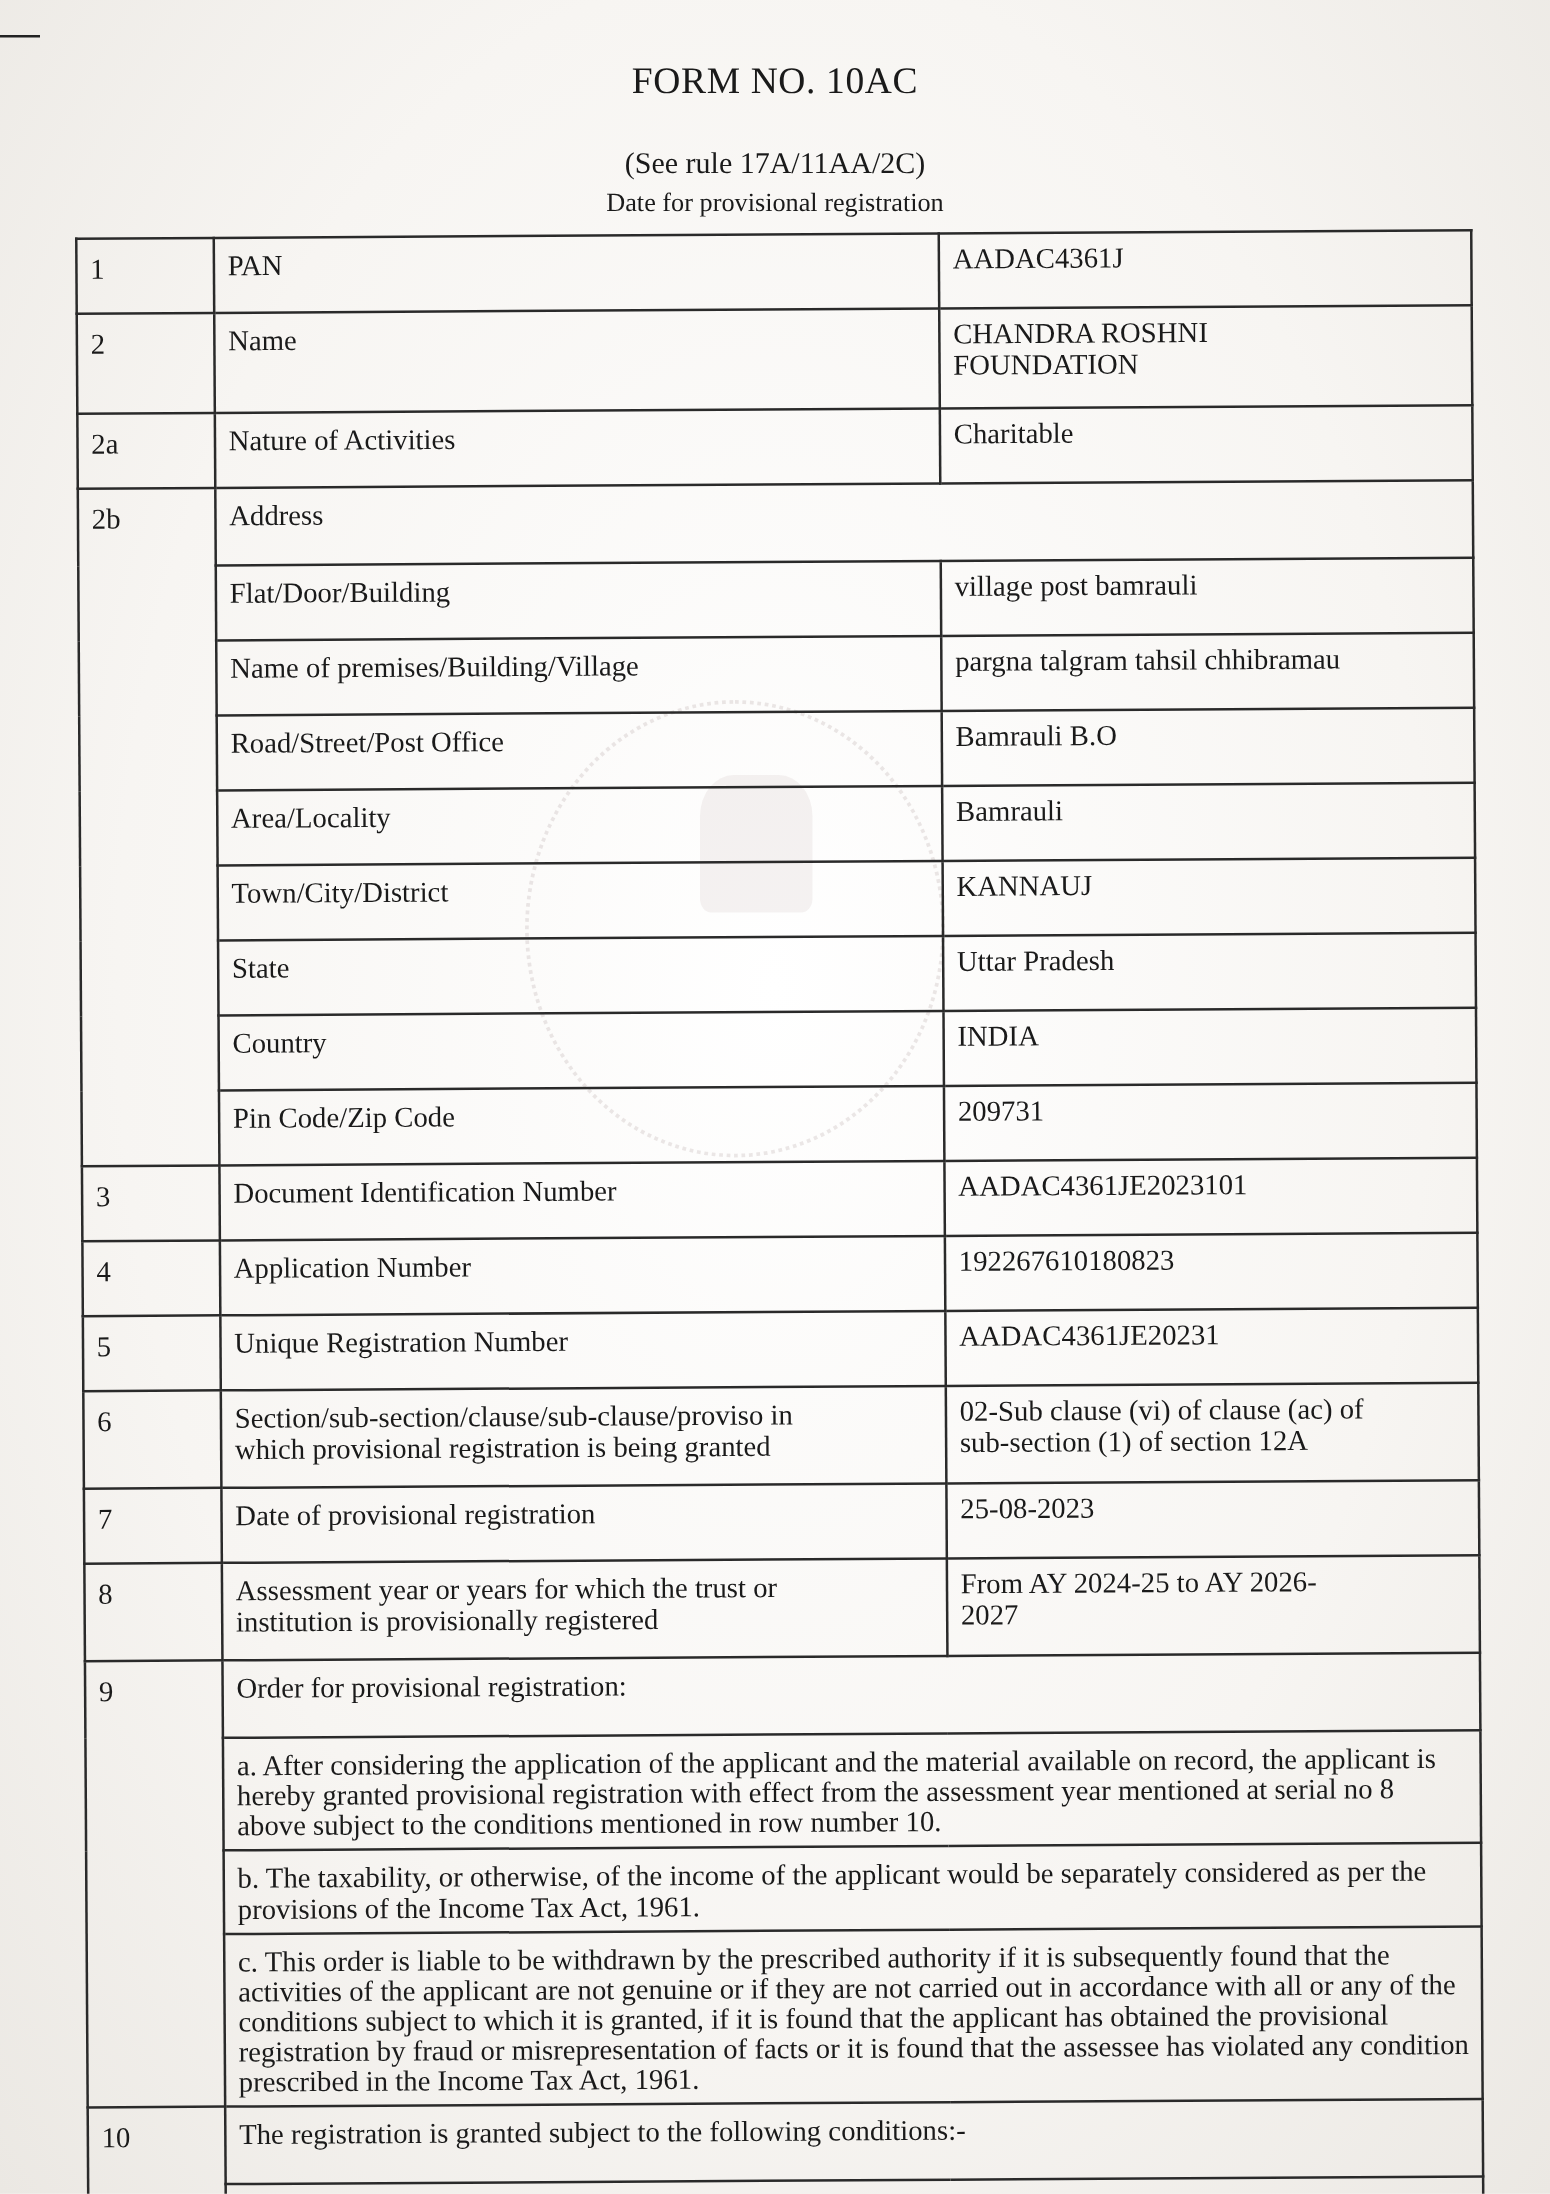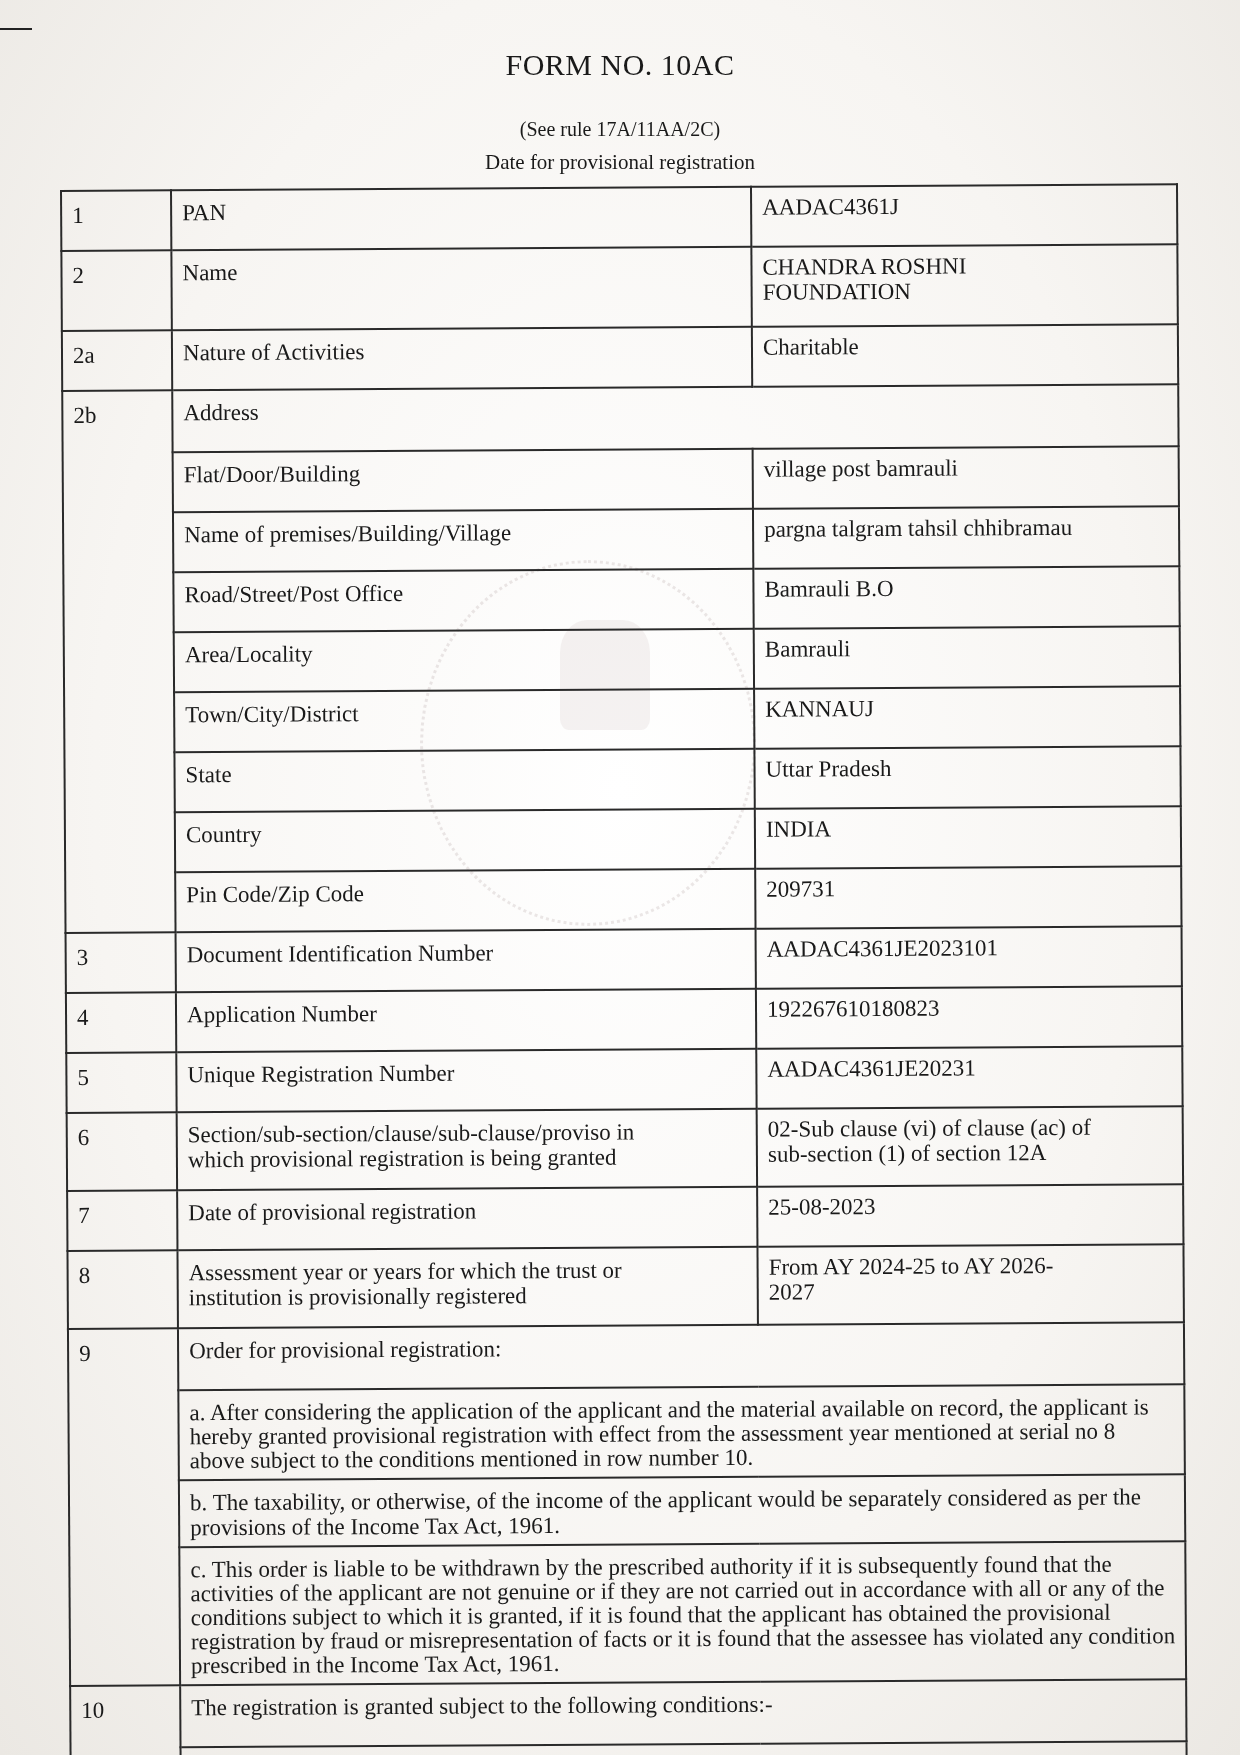--- a/index.html
+++ b/index.html
@@ -17,21 +17,21 @@
   .emblem {
     position: absolute; left: 420px; top: 560px; width: 330px; height: 360px;
     border-radius: 50%; border: 3px dotted rgba(150,130,130,0.18);
   }
   .emblem-inner {
     position: absolute; left: 560px; top: 620px; width: 90px; height: 110px;
     background: rgba(170,150,150,0.12); border-radius: 30% 30% 10% 10%;
   }
   .header { position: absolute; left: 0; width: 1240px; text-align: center; }
   .title { top: 48px; font-size: 30px; font-weight: normal; letter-spacing: 0.5px; }
-  .rule  { top: 118px; font-size: 20px; }
+  .rule  { top: 118px; font-size: 24px; }
   .subtitle { top: 150px; font-size: 21px; }
 
   table.form {
     position: absolute; left: 60px; top: 190px; width: 1118px;
     border-collapse: collapse; transform: rotate(-0.35deg); transform-origin: left top;
     font-size: 23px; line-height: 1.08;
   }
   table.form td { border: 2px solid #2a2a2a; vertical-align: top; padding: 0; }
   td.num { width: 98px; padding: 12px 0 0 10px !important; }
   td.label { width: 560px; padding: 10px 8px 4px 10px !important; }

